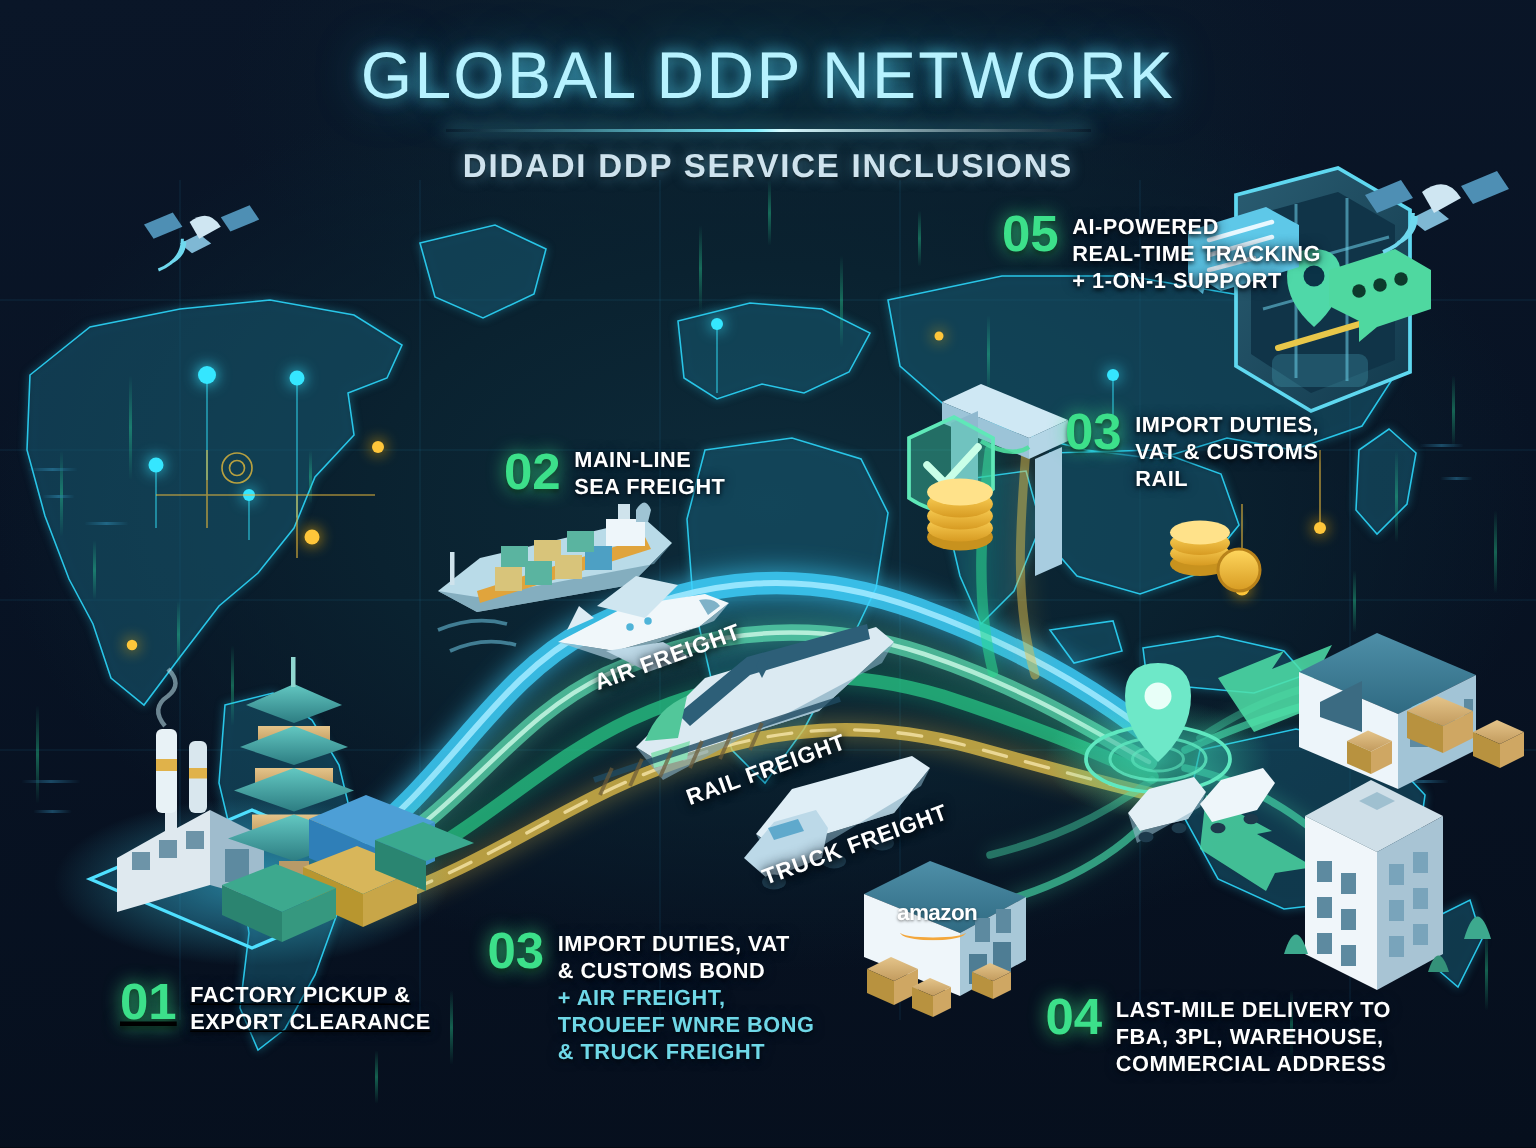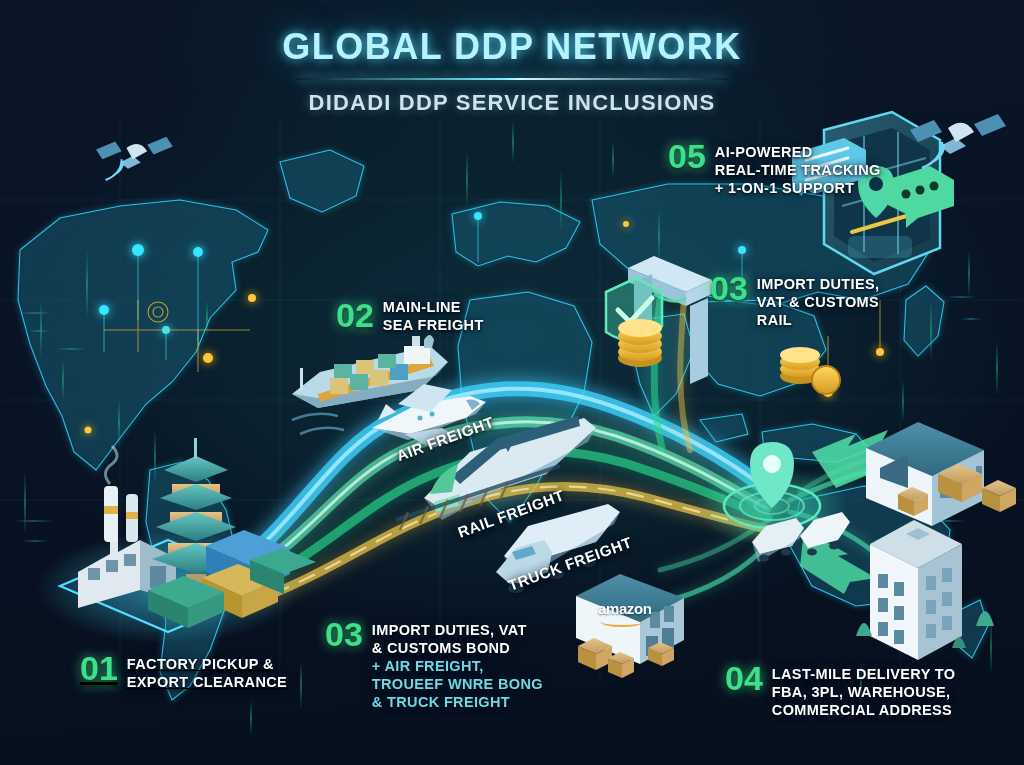--- a/index.html
+++ b/index.html
@@ -40,21 +40,21 @@
   .r-air    {stroke:#5fe3b4;stroke-width:11;opacity:.75;filter:drop-shadow(0 0 9px rgba(95,227,180,.7));}
   .r-air2   {stroke:#c8f7e4;stroke-width:3;opacity:.85;}
   .r-rail   {stroke:#2bd98f;stroke-width:9;opacity:.7;filter:drop-shadow(0 0 8px rgba(43,217,143,.65));}
   .r-truck  {stroke:#e8c34a;stroke-width:9;opacity:.78;filter:drop-shadow(0 0 8px rgba(232,195,74,.6));}
   .r-truck2 {stroke:#fff0b8;stroke-width:2.2;opacity:.7;stroke-dasharray:16 13;}
   .r-fan    {stroke:#49e5b0;stroke-width:5;opacity:.65;filter:drop-shadow(0 0 6px rgba(73,229,176,.6));}
 
   
   #header{position:absolute;top:0;left:0;width:1024px;text-align:center;z-index:40;}
   #title{
-    margin-top:26px;font-size:36px;font-weight:bold;letter-spacing:1.5px;
+    margin-top:26px;font-size:44px;font-weight:normal;letter-spacing:1.5px;
     color:#b7f2ff;
     text-shadow:0 0 10px rgba(90,225,255,.85),0 0 30px rgba(50,190,240,.6),0 2px 3px rgba(0,0,0,.6);
   }
   #divider{width:430px;height:2px;margin:10px auto 0;
     background:linear-gradient(90deg,rgba(60,220,255,0),#7df0ff 48%,#d8fbff 52%,rgba(60,220,255,0));
     box-shadow:0 0 12px rgba(110,235,255,.9);}
   #subtitle{margin-top:10px;font-size:22px;font-weight:bold;letter-spacing:1.2px;color:#cfe3ee;
     text-shadow:0 0 9px rgba(120,200,230,.55),0 1px 2px rgba(0,0,0,.7);}
 
   
@@ -62,21 +62,21 @@
   .num{font-size:34px;font-weight:bold;color:#3ce08a;line-height:.95;
        text-shadow:0 0 12px rgba(60,224,138,.85),0 2px 3px rgba(0,0,0,.75);}
   .ctext{font-size:14.5px;font-weight:bold;line-height:1.24;letter-spacing:.35px;color:#ffffff;
          text-shadow:0 0 8px rgba(10,25,45,.95),0 1px 3px rgba(0,0,0,.9);padding-top:4px;}
   .csub{color:#6fd8e8;text-shadow:0 0 8px rgba(10,30,50,.95),0 1px 3px rgba(0,0,0,.9);}
 
   #c01{left:80px;top:652px;text-decoration:underline;}
   #c02{left:336px;top:295px;align-items:center;}
   #c03r{left:710px;top:272px;}
   #c03b{left:325px;top:618px;}
-  #c04{left:697px;top:662px;margin-left:28px;}
+  #c04{left:697px;top:662px;}
   #c05{left:668px;top:140px;}
 
   
   .rlabel{position:absolute;font-size:15px;font-weight:bold;color:#fff;letter-spacing:.6px;
     text-shadow:0 0 8px rgba(5,20,35,.95),0 2px 4px rgba(0,0,0,.9);z-index:30;white-space:nowrap;}
   #lab-air{left:394px;top:430px;transform:rotate(-20deg);}
   #lab-rail{left:455px;top:505px;transform:rotate(-20deg);}
   #lab-truck{left:505px;top:555px;transform:rotate(-20deg);}
 
   .sceneTxt{position:absolute;z-index:32;pointer-events:none;}

